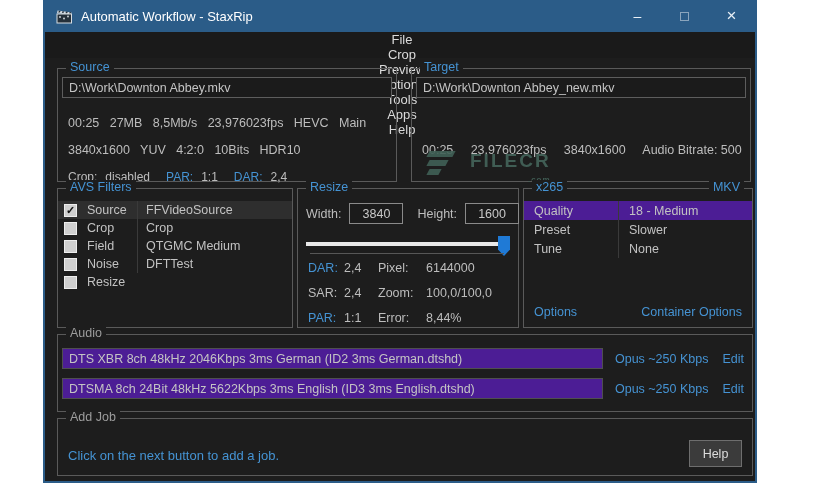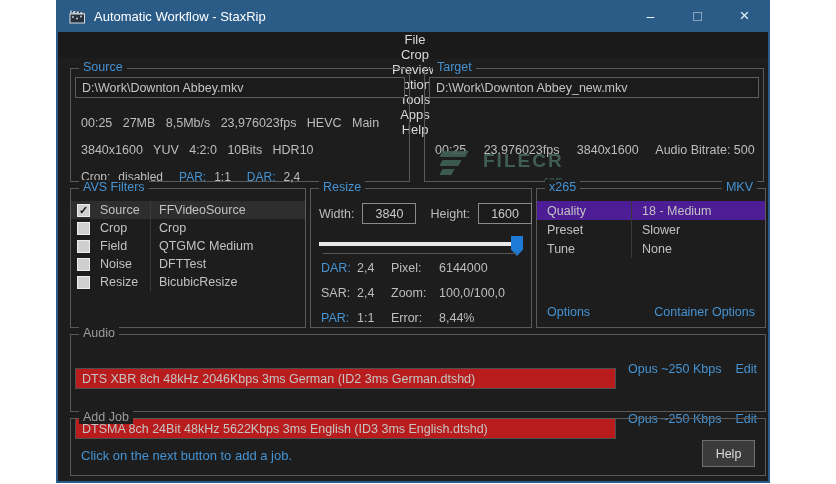--- a/index.html
+++ b/index.html
@@ -1,18 +1,18 @@
 <!DOCTYPE html>
 <html><head>
 <meta charset="utf-8">
 <style>
   * { margin:0; padding:0; box-sizing:border-box; }
   html,body { width:836px; height:484px; background:#ffffff; overflow:hidden;
               font-family:"Liberation Sans", sans-serif; }
-  .window { position:absolute; left:56px; top:0; width:714px; height:483px;
+  .window { position:absolute; left:43px; top:0; width:714px; height:483px;
             background:#1d1d1d; border:2px solid #2b5c88; border-top:none; }
   
   .titlebar { height:32px; background:#2b5c88; display:flex; align-items:center; }
   .app-icon { margin-left:11px; display:flex; }
   .title-text { color:#ffffff; font-size:13px; margin-left:8px; }
   .win-controls { margin-left:auto; display:flex; height:32px; }
   .winbtn { width:47px; height:32px; display:flex; align-items:center; justify-content:center;
             color:#eaf1f7; font-size:14px; cursor:default; }
   .winbtn .max-box { width:9px; height:9px; border:1px solid rgba(255,255,255,.45); }
   .winbtn.dim { color:rgba(255,255,255,.45); }
@@ -84,22 +84,22 @@
            color:#c2c2c2; padding-left:10px; }
   .x-row.hl { background:#4c1d95; }
   .x-name { width:84px; display:flex; align-items:center; }
   .x-value { border-left:1px solid #3a3a3a; padding-left:10px; flex:1;
              display:flex; align-items:center; }
   .x-links { position:absolute; bottom:8px; left:10px; right:10px; display:flex;
              justify-content:space-between; font-size:12.5px; }
   
   .audio-row { display:flex; align-items:center; margin:9px 6px 0 4px; }
   .audio-row.first { margin-top:13px; }
-  .audio-input { flex:1; height:21px; background:#b91c1c; border:1px solid #4f4f4f;
-                 color:#c4c4c4; font-size:12.5px; padding:0 6px; font-family:inherit;margin-top:20px; }
+  .audio-input { flex:1; height:21px; background:#4c1d95; border:1px solid #4f4f4f;
+                 color:#c4c4c4; font-size:12.5px; padding:0 6px; font-family:inherit; }
   .audio-link { font-size:12.5px; margin-left:12px; white-space:nowrap; }
   .edit-link { margin-left:14px; margin-right:2px; }
   
   .hint { position:absolute; left:10px; top:29px; font-size:13px; }
   .next-btn { position:absolute; right:10px; top:21px; width:53px; height:27px;
               background:#3b3b3b; border:1px solid #6e6e6e; color:#dcdcdc;
               font-size:12.5px; display:flex; align-items:center; justify-content:center; }
 </style>
 </head>
 <body>
@@ -197,21 +197,20 @@
           <span class="avs-value">QTGMC Medium</span>
         </div>
         <div class="avs-row">
           <span class="cb"></span>
           <span class="avs-name">Noise</span>
           <span class="avs-value">DFTTest</span>
         </div>
         <div class="avs-row">
           <span class="cb"></span>
           <span class="avs-name">Resize</span>
-          <span class="avs-value">BicubicResize</span>
         </div>
       </div>
     </div>
 
     <div class="group" id="resize">
       <span class="glabel link">Resize</span>
       <div class="rz-top">
         <span>Width:</span>
         <input class="num-input" value="3840" style="">
         <span class="h-label">Height:</span>

